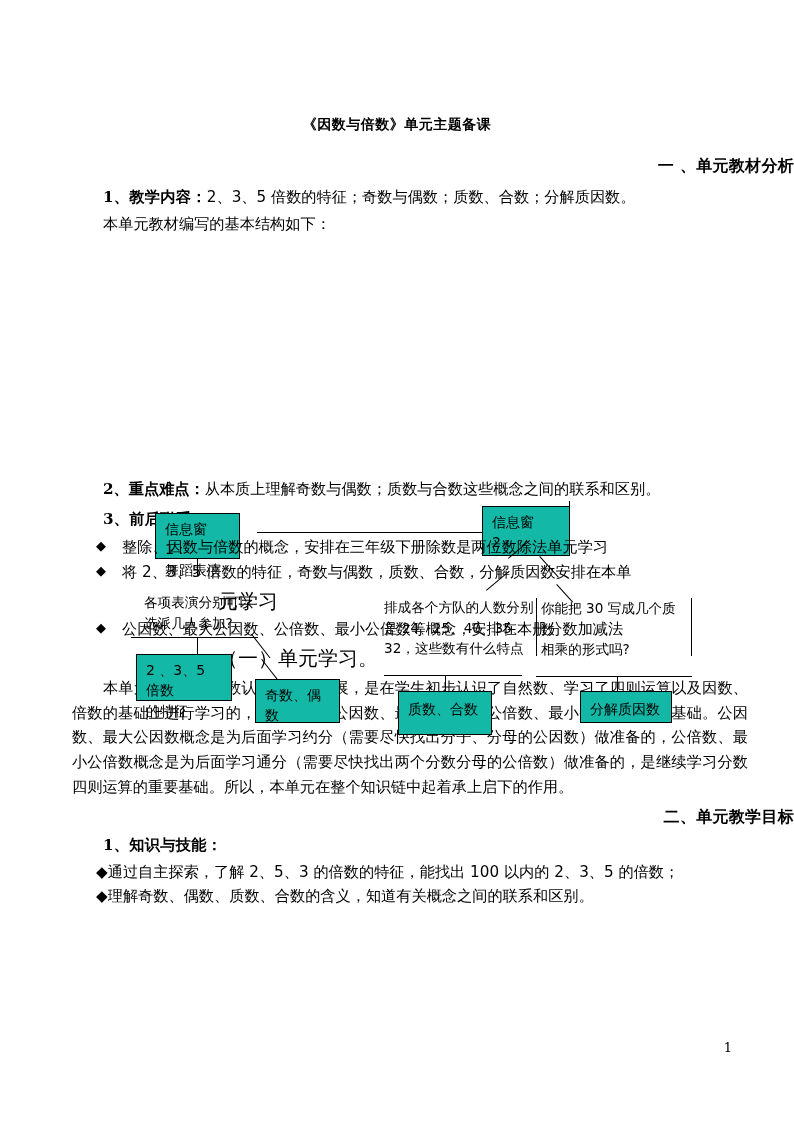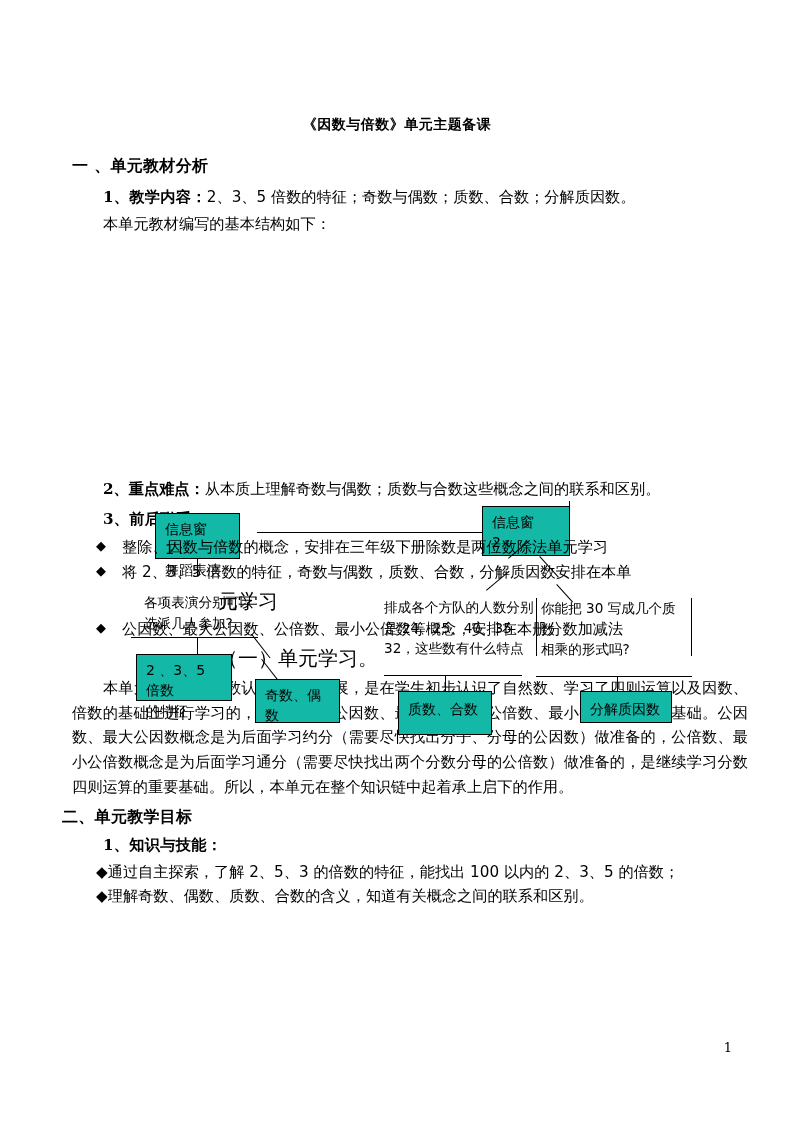--- a/index.html
+++ b/index.html
@@ -38,20 +38,21 @@
 
   
   .h1-line {
     font-size: 16px;
     font-weight: bold;
     margin: 0;
     padding-left: 72px;
     padding-top: 22px;
     font-family: "DejaVu Serif", serif;
     letter-spacing: 0.3px;
+    text-align: right;
   }
   .h2-line {
     font-size: 15.2px;
     margin: 0;
     padding-left: 103px;
     padding-top: 9px;
     line-height: 1.55;
   }
   .h2-line b {
     font-family: "DejaVu Serif", serif;

